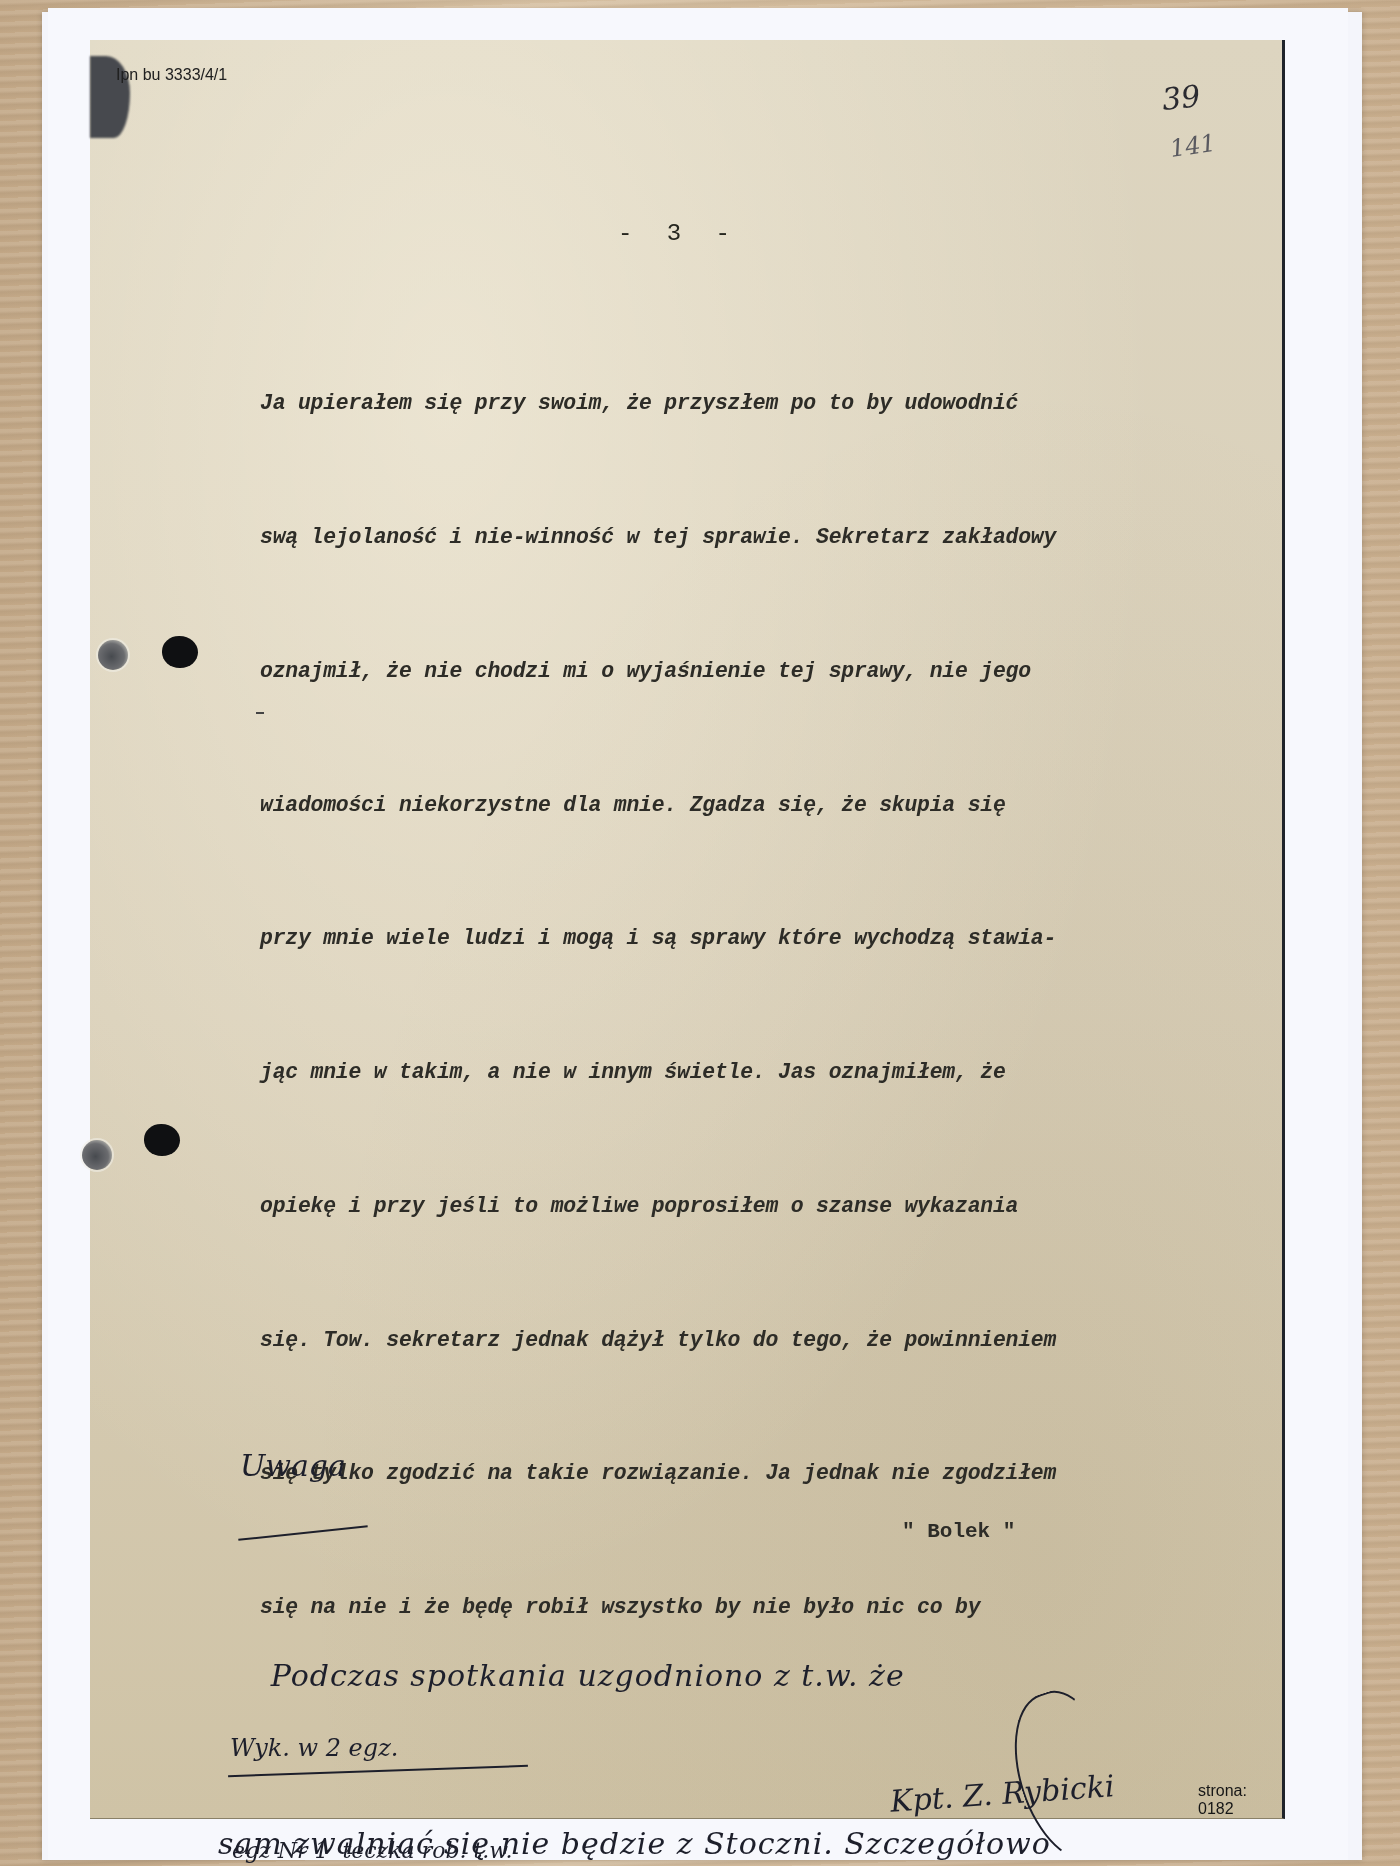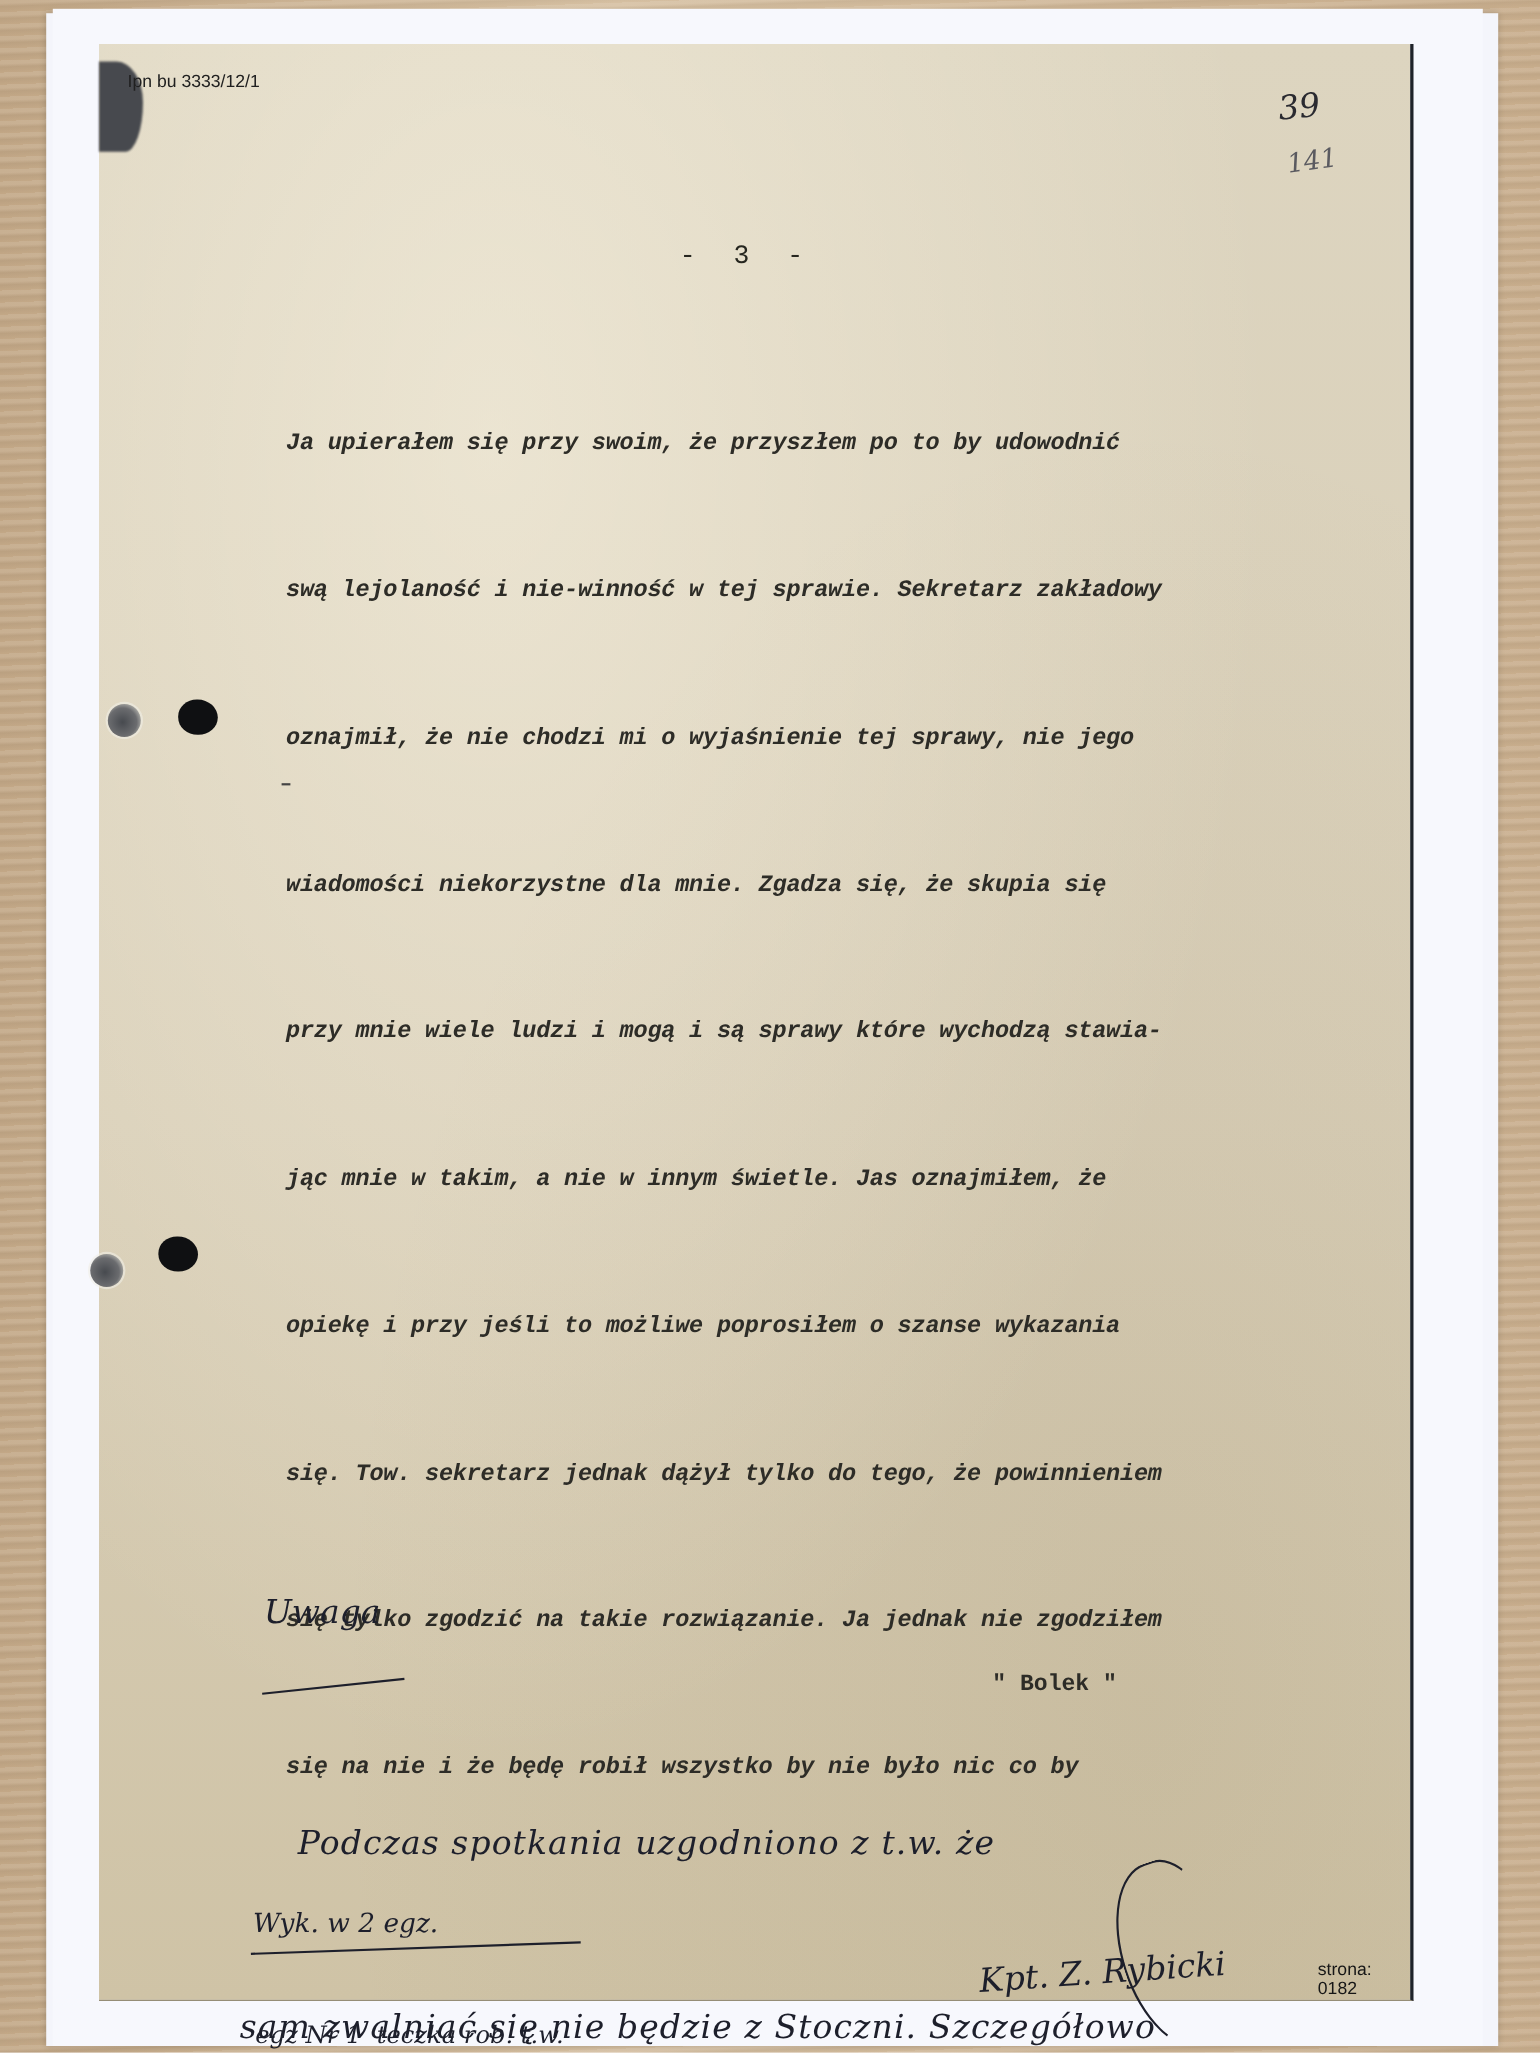--- a/index.html
+++ b/index.html
@@ -98,21 +98,21 @@
   }
 </style>
 </head>
 <body>
 
 <div class="sheet-back"></div>
 <div class="sheet-white"></div>
 
 <div class="scan">
   <div class="ink-blot"></div>
-  <div class="archive-ref">Ipn bu 3333/12/1</div>
+  <div class="archive-ref">Ipn bu 3333/4/1</div>
   <div class="folio">39</div>
   <div class="folio-sub">141</div>
   <div class="page-number">- 3 -</div>
 
   <div class="punch-hole" style="left:8px; top:600px;"></div>
   <div class="ink-dot" style="left:72px; top:596px;"></div>
   <div class="punch-hole" style="left:-8px; top:1100px;"></div>
   <div class="ink-dot" style="left:54px; top:1084px;"></div>
 
   <div class="margin-tick"></div>

